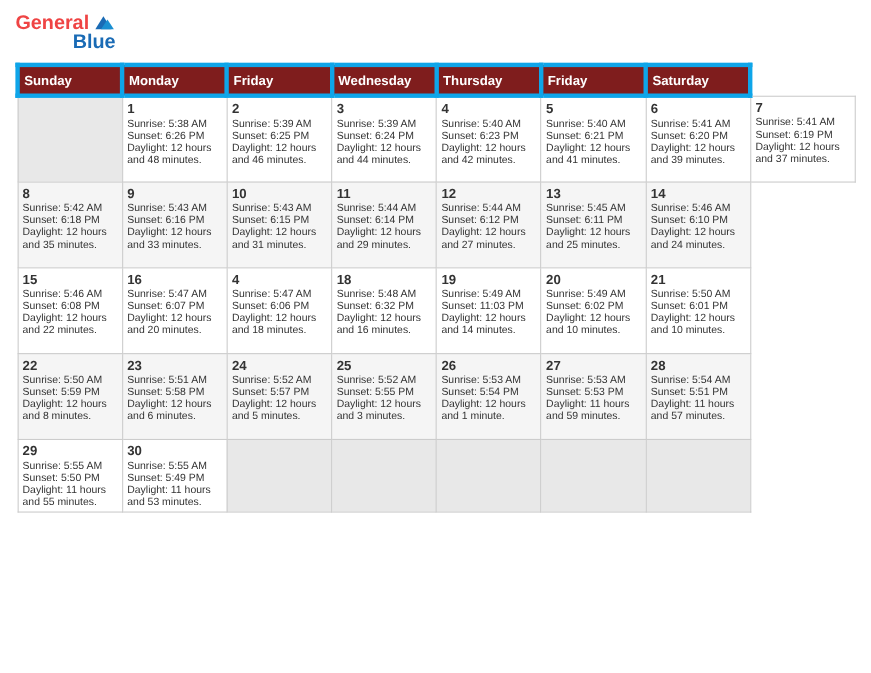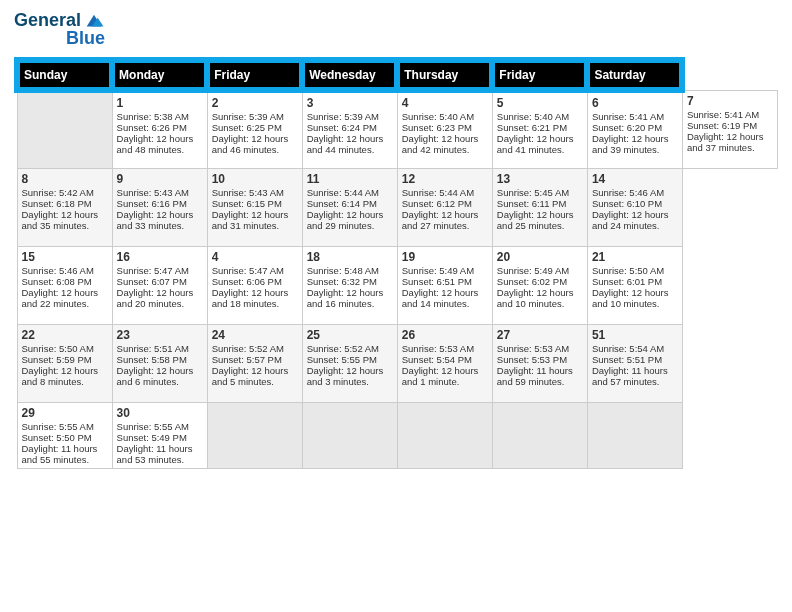--- a/index.html
+++ b/index.html
@@ -25,21 +25,21 @@
       align-items: center;
       gap: 2px;
     }
     .logo-text {
       font-size: 18px;
       font-weight: bold;
       color: #333;
       line-height: 1.1;
     }
     .logo-text span {
-      color: #0c4a6e;
+      color: #ef4444;
     }
     .logo-icon {
       width: 22px;
       height: 22px;
       margin-left: 2px;
     }
     .title-block {
       text-align: right;
     }
     .month-title {
@@ -51,27 +51,27 @@
     .subtitle {
       font-size: 14px;
       color: #555;
     }
     .calendar {
       width: 100%;
       border-collapse: collapse;
       table-layout: fixed;
     }
     .calendar th {
-      background: #000000;
+      background: #7f1d1d;
       color: #fff;
       font-size: 12px;
       font-weight: bold;
       padding: 5px 4px;
       text-align: left;
-      border: 6px solid #0ea5e9;
+      border: 4px solid #0ea5e9;
     }
     .calendar td {
       border: 1px solid #ccc;
       vertical-align: top;
       padding: 3px 4px;
       font-size: 9.5px;
       color: #333;
       background: #fff;
       height: 78px;
     }
@@ -256,21 +256,21 @@
           <td>
             <span class="day-num">18</span>
             <div>Sunrise: 5:48 AM</div>
             <div>Sunset: 6:32 PM</div>
             <div>Daylight: 12 hours</div>
             <div>and 16 minutes.</div>
           </td>
           <td>
             <span class="day-num">19</span>
             <div>Sunrise: 5:49 AM</div>
-            <div>Sunset: 6:51 PM</div>
+            <div>Sunset: 11:03 PM</div>
             <div>Daylight: 12 hours</div>
             <div>and 14 minutes.</div>
           </td>
           <td>
             <span class="day-num">20</span>
             <div>Sunrise: 5:49 AM</div>
             <div>Sunset: 6:02 PM</div>
             <div>Daylight: 12 hours</div>
             <div>and 10 minutes.</div>
           </td>
@@ -319,21 +319,21 @@
             <div>and 1 minute.</div>
           </td>
           <td>
             <span class="day-num">27</span>
             <div>Sunrise: 5:53 AM</div>
             <div>Sunset: 5:53 PM</div>
             <div>Daylight: 11 hours</div>
             <div>and 59 minutes.</div>
           </td>
           <td>
-            <span class="day-num">51</span>
+            <span class="day-num">28</span>
             <div>Sunrise: 5:54 AM</div>
             <div>Sunset: 5:51 PM</div>
             <div>Daylight: 11 hours</div>
             <div>and 57 minutes.</div>
           </td>
         </tr>
         <tr class="last-row">
           <td>
             <span class="day-num">29</span>
             <div>Sunrise: 5:55 AM</div>

